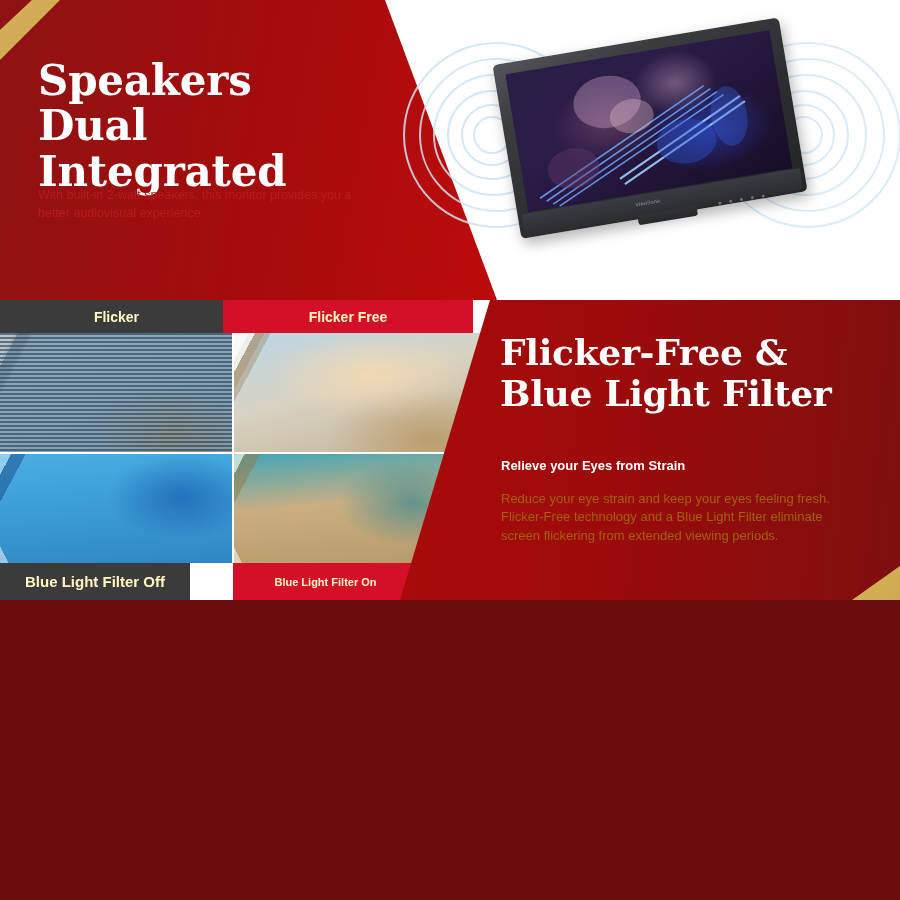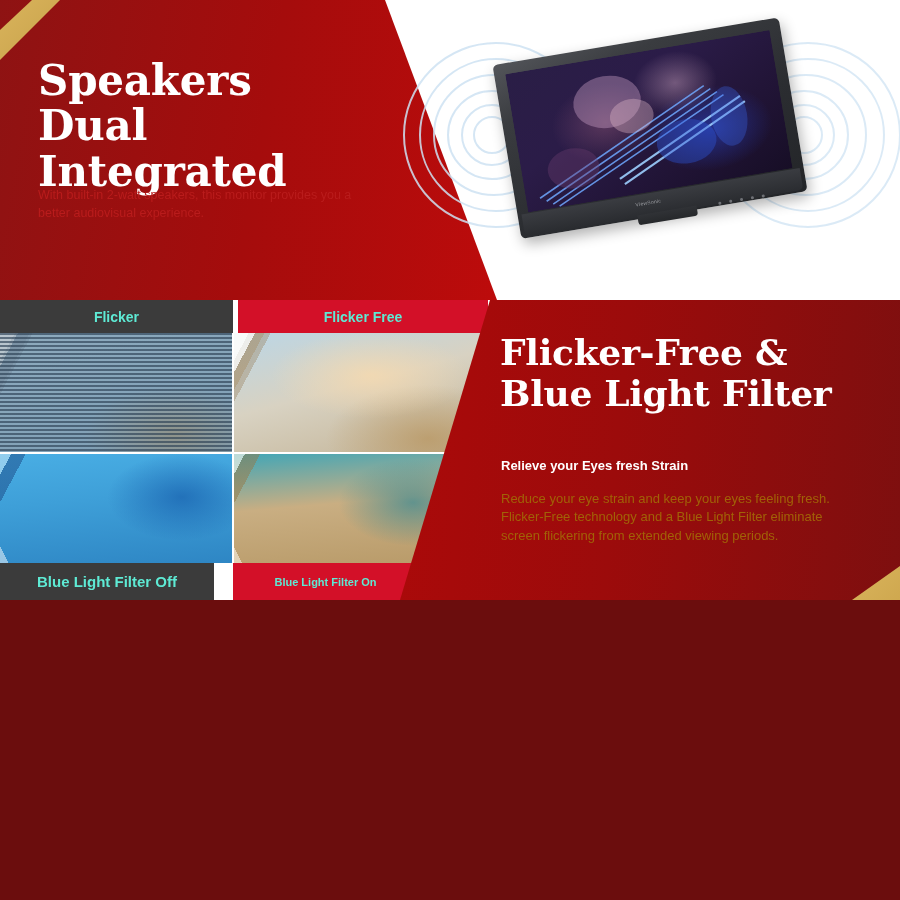--- a/index.html
+++ b/index.html
@@ -79,25 +79,25 @@
     position:absolute;left:118px;top:172px;width:60px;height:10px;
     background:linear-gradient(180deg,#303236,#26282B);border-radius:0 0 3px 3px;
   }
 
   
   .sec2{position:absolute;left:0;top:300px;width:900px;height:300px;overflow:hidden;background:#fff;}
   .quad{position:absolute;overflow:hidden;}
   
   .lbl-bar{
     position:absolute;display:flex;align-items:center;justify-content:center;
-    color:#5eead4;font-weight:700;
+    color:#fef9c3;font-weight:700;
   }
   .lbl-flicker{left:0;top:0;width:233px;height:33px;background:#3B3B3B;font-size:14px;}
-  .lbl-flicker-free{left:238px;top:0;width:250px;height:33px;background:#D31028;font-size:14px;}
-  .lbl-blf-off{left:0;top:263px;width:214px;height:37px;background:#3B3B3B;font-size:15px;}
+  .lbl-flicker-free{left:223px;top:0;width:250px;height:33px;background:#D31028;font-size:14px;}
+  .lbl-blf-off{left:0;top:263px;width:190px;height:37px;background:#3B3B3B;font-size:15px;}
   .lbl-blf-on{left:233px;top:263px;width:185px;height:37px;background:#D31028;font-size:11px;}
 
   
   .q-tl{left:0;top:33px;width:233px;height:120px;}
   .q-tr{left:233px;top:33px;width:250px;height:120px;}
   .q-bl{left:0;top:153px;width:233px;height:110px;}
   .q-br{left:233px;top:153px;width:250px;height:110px;}
 
   .img-arch-cool{
     width:100%;height:100%;
@@ -270,21 +270,21 @@
     <div class="lbl-bar lbl-blf-on">Blue Light Filter On</div>
 
     <div class="sec2-red"></div>
     <div class="gold-corner-br"></div>
 
     <div class="sec2-title">
       <div>Flicker-Free &amp;</div>
       <div>Blue Light Filter</div>
     </div>
 
-    <div class="sec2-sub">Relieve your Eyes fresh Strain</div>
+    <div class="sec2-sub">Relieve your Eyes from Strain</div>
 
     <div class="sec2-body">Reduce your eye strain and keep your eyes feeling fresh. Flicker-Free technology and a Blue Light Filter eliminate screen flickering from extended viewing periods.</div>
   </div>
 
   <div class="split-h"></div>
 
   <div class="sec3"></div>
 
 </div>
 

